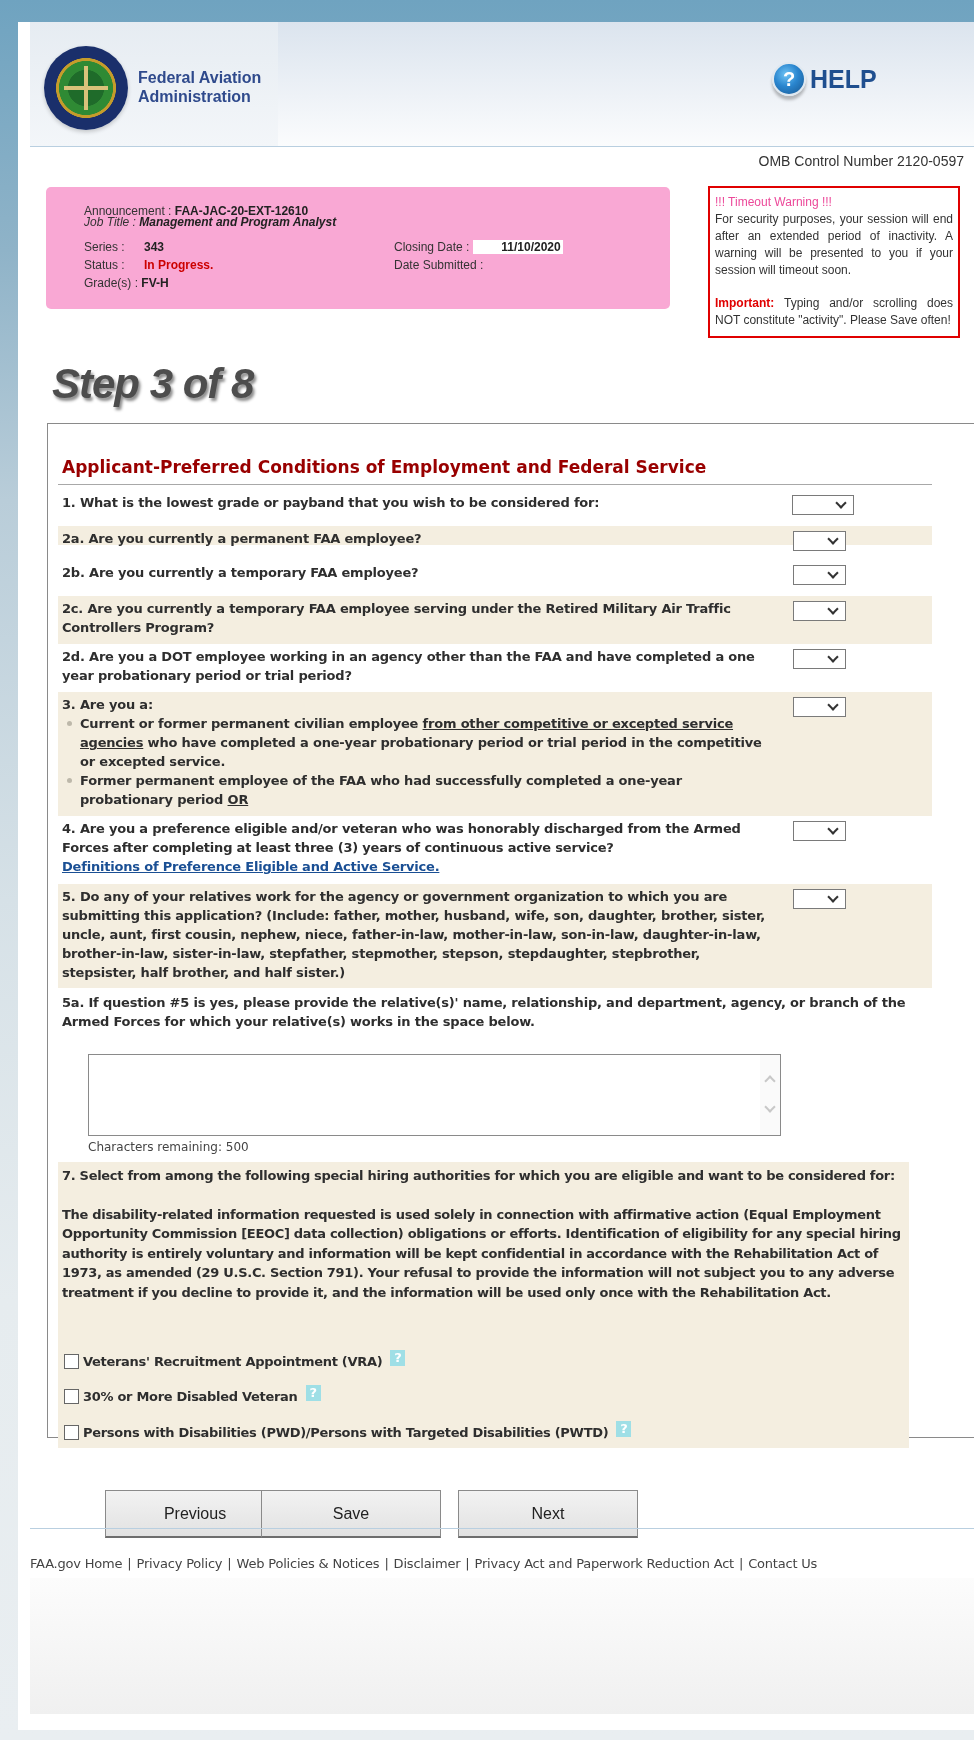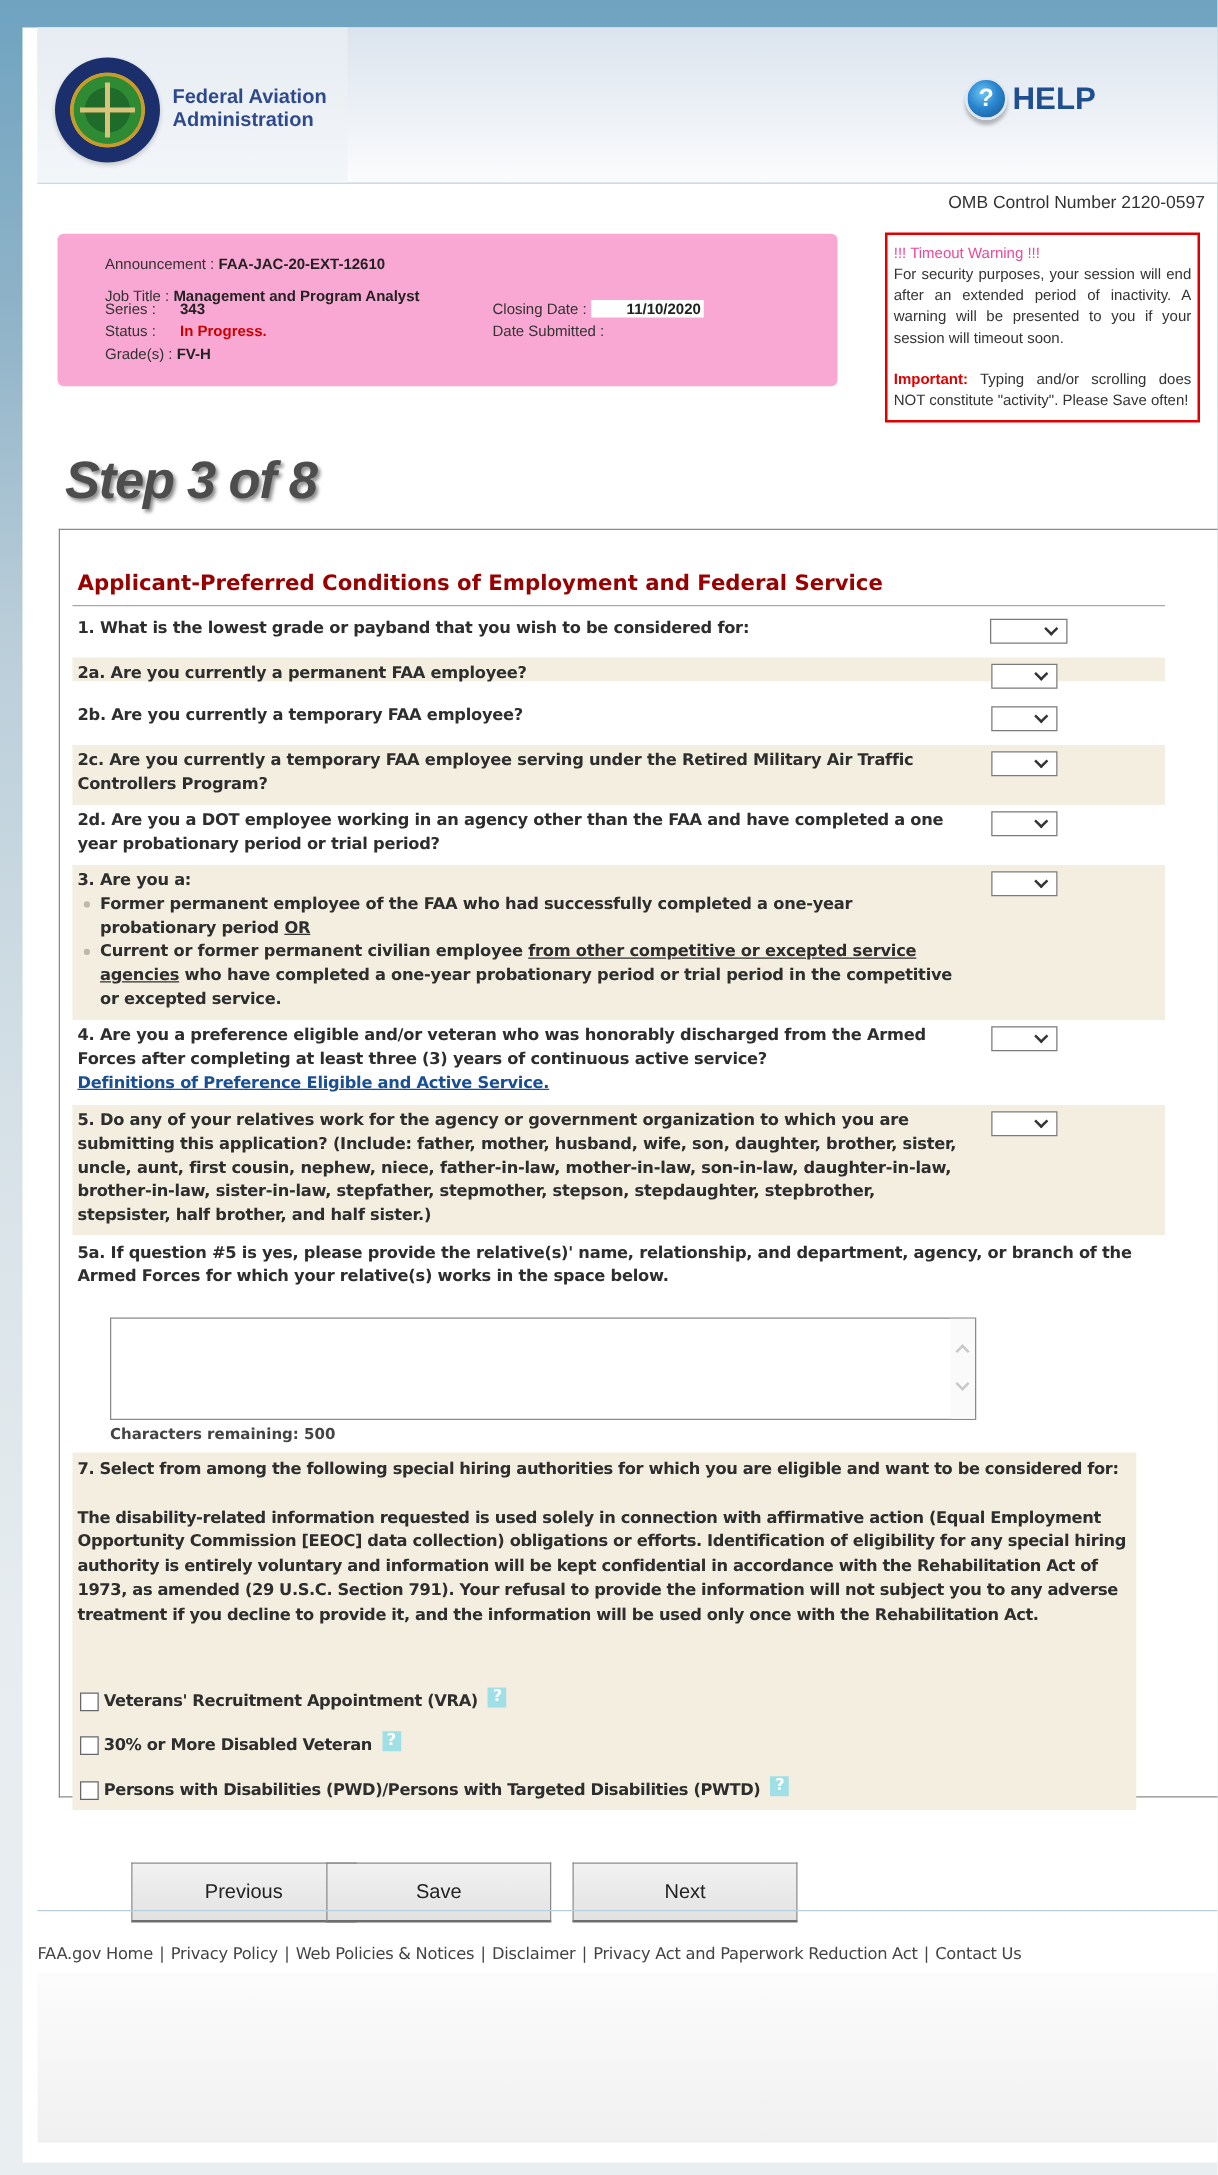--- a/index.html
+++ b/index.html
@@ -112,21 +112,21 @@
   .textarea {
     position: absolute; left: 40px; top: 630px; width: 693px; height: 82px;
     border: 1px solid #8a8a8a; background: #fff;
   }
   .textarea .sb { position: absolute; right: 0; top: 0; width: 20px; height: 100%; background: #fafafa; }
   .textarea .up, .textarea .dn {
     position: absolute; right: 6px; width: 8px; height: 8px; border-left: 2px solid #c8c8c8; border-top: 2px solid #c8c8c8;
   }
   .textarea .up { top: 22px; transform: rotate(45deg); }
   .textarea .dn { top: 48px; transform: rotate(225deg); }
-  .chars { position: absolute; left: 40px; top: 716px; font-size: 12px; color: #444; font-family: "DejaVu Sans", sans-serif; font-weight: bold; }
+  .chars { position: absolute; left: 40px; top: 716px; font-size: 12px; color: #444; font-family: "DejaVu Sans", sans-serif; }
   .q6 {
     position: absolute; left: 10px; top: 738px; width: 851px; height: 286px; background: #f4eee0;
     font-size: 13px; font-weight: bold; color: #2e2e2e; line-height: 19.5px; padding: 4px 4px;
     font-family: "DejaVu Sans", sans-serif; letter-spacing: -0.3px;
   }
   .cb-row { position: absolute; left: 6px; display: flex; align-items: center; gap: 4px; }
   .cb { width: 15px; height: 15px; border: 1px solid #666; background: #fff; }
   .qmark {
     display: inline-flex; width: 15px; height: 16px; background: #9fdfe6; color: #fff; font-weight: bold; font-size: 13px;
     align-items: center; justify-content: center; margin-left: 4px; position: relative; top: -4px;
@@ -166,21 +166,21 @@
       <div class="help-label">HELP</div>
     </div>
   </div>
 
   <div class="omb">OMB Control Number 2120-0597</div>
 
   <div class="info-box">
     <div class="info-row" style="top:17px;">
       <span>Announcement : </span><span class="v">FAA-JAC-20-EXT-12610</span>
     </div>
-    <div class="info-row" style="top:43px;">
+    <div class="info-row" style="top:28px;font-style:italic;">
       <span>Job Title : </span><span class="v">Management and Program Analyst</span>
     </div>
     <div class="info-row" style="top:53px;">
       <span style="display:inline-block;width:60px;">Series :</span><span class="v">343</span>
     </div>
     <div class="info-row" style="top:71px;">
       <span style="display:inline-block;width:60px;">Status :</span><span class="red">In Progress.</span>
     </div>
     <div class="info-row" style="top:89px;">
       <span>Grade(s) : </span><span class="v">FV-H</span>
@@ -237,22 +237,22 @@
     <div class="q" style="top:220px; height:48px; padding-right:150px;">
       <span>2d. Are you a DOT employee working in an agency other than the FAA and have completed a one year probationary period or trial period?</span>
       <div class="sel">
           <span class="chev"></span>
         </div>
     </div>
 
     <div class="q alt" style="top:268px; height:124px;">
       <div>3. Are you a:</div>
       <ul>
+        <li><span>Current or former permanent civilian employee </span><span class="u">from other competitive or excepted service agencies</span><span> who have completed a one-year probationary period or trial period in the competitive or excepted service.</span></li>
         <li><span>Former permanent employee of the FAA who had successfully completed a one-year probationary period </span><span class="u">OR</span></li>
-        <li><span>Current or former permanent civilian employee </span><span class="u">from other competitive or excepted service agencies</span><span> who have completed a one-year probationary period or trial period in the competitive or excepted service.</span></li>
       </ul>
       <div class="sel">
           <span class="chev"></span>
         </div>
     </div>
 
     <div class="q" style="top:392px; height:68px;">
       <span>4. Are you a preference eligible and/or veteran who was honorably discharged from the Armed Forces after completing at least three (3) years of continuous active service?</span><br>
       <a class="link">Definitions of Preference Eligible and Active Service.</a>
       <div class="sel">

